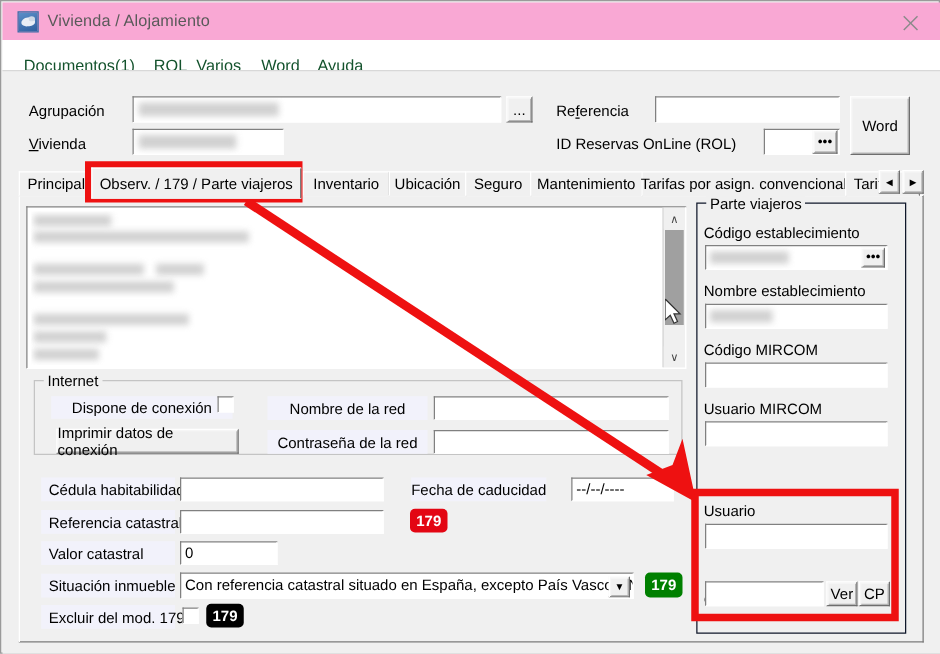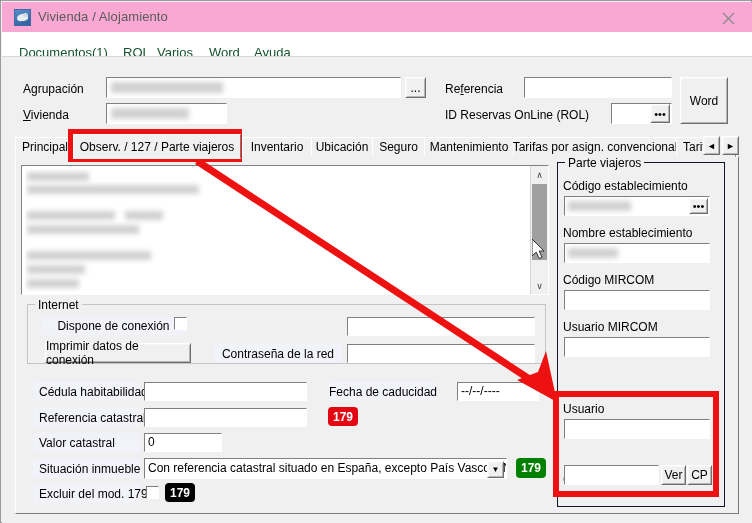--- a/index.html
+++ b/index.html
@@ -296,37 +296,38 @@
     </div>
     <div class="scrollbar">
       <div class="sb-arrow up">∧</div>
       <div class="sb-thumb"></div>
       <div class="sb-arrow down">∨</div>
     </div>
   </div>
 
   <div class="tabstrip">
     <div class="tab" style="left:0px;width:60px;">Principal</div>
-    <div class="tab active" style="left:58px;width:168px;">Observ. / 127 / Parte viajeros</div>
+    <div class="tab active" style="left:58px;width:168px;">Observ. / 179 / Parte viajeros</div>
     <div class="tab" style="left:227px;width:70px;">Inventario</div>
     <div class="tab" style="left:296px;width:62px;">Ubicación</div>
     <div class="tab" style="left:357px;width:53px;">Seguro</div>
     <div class="tab" style="left:409px;width:90px;">Mantenimiento</div>
     <div class="tab" style="left:498px;width:164px;">Tarifas por asign. convencional</div>
     <div class="tab" style="left:661px;width:60px;overflow:hidden;justify-content:flex-start;">Tarifas por</div>
     <div class="spin-btn" style="left:688px;">◄</div>
     <div class="spin-btn" style="left:707px;">►</div>
   </div>
 
   <div class="group" style="left:26px;top:303px;width:519px;height:60px;">
     <div class="group-title">Internet</div>
   </div>
   <div class="lav center" style="left:40px;top:316px;width:145px;height:18px;">Dispone de conexión</div>
   <div class="chk" style="left:173px;top:316px;"></div>
   <div class="btn" style="left:44px;top:342px;width:146px;height:20px;">Imprimir datos de conexión</div>
+  <div class="lav center" style="left:213px;top:316px;width:128px;height:19px;">Nombre de la red</div>
   <div class="tfield sunken" style="left:346px;top:316px;width:188px;height:19px;"></div>
   <div class="lav center" style="left:213px;top:343px;width:128px;height:19px;">Contraseña de la red</div>
   <div class="tfield sunken" style="left:346px;top:343px;width:188px;height:19px;"></div>
 
   <div class="lav left" style="left:32px;top:381px;width:107px;height:19px;">Cédula habitabilidad</div>
   <div class="tfield sunken" style="left:143px;top:381px;width:163px;height:19px;"></div>
   <div class="lav center" style="left:328px;top:381px;width:108px;height:19px;">Fecha de caducidad</div>
   <div class="tfield sunken" style="left:456px;top:381px;width:82px;height:19px;">--/--/----</div>
 
   <div class="lav left" style="left:32px;top:407px;width:107px;height:19px;">Referencia catastral</div>

